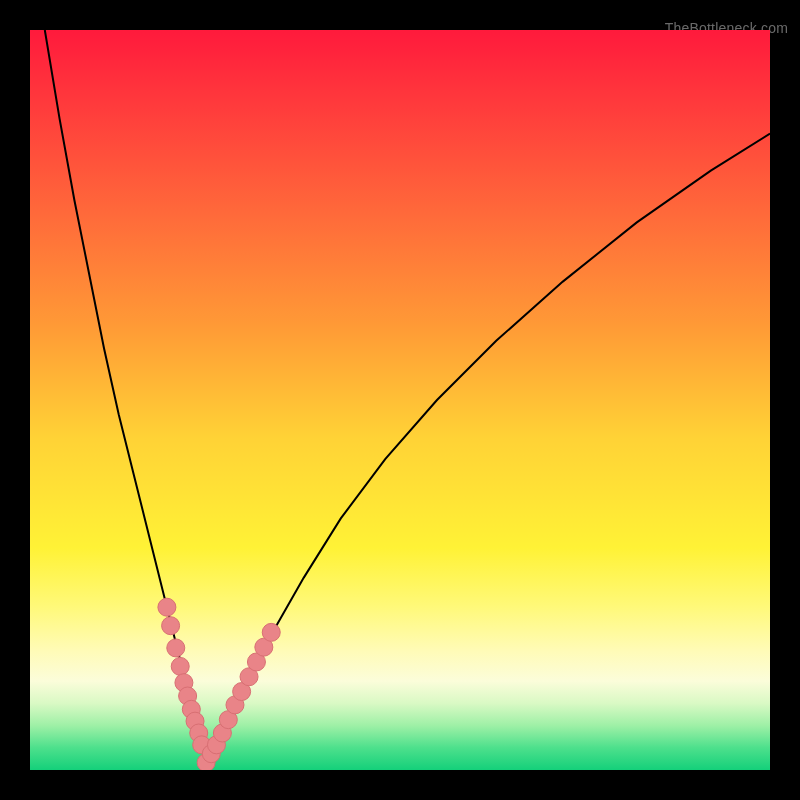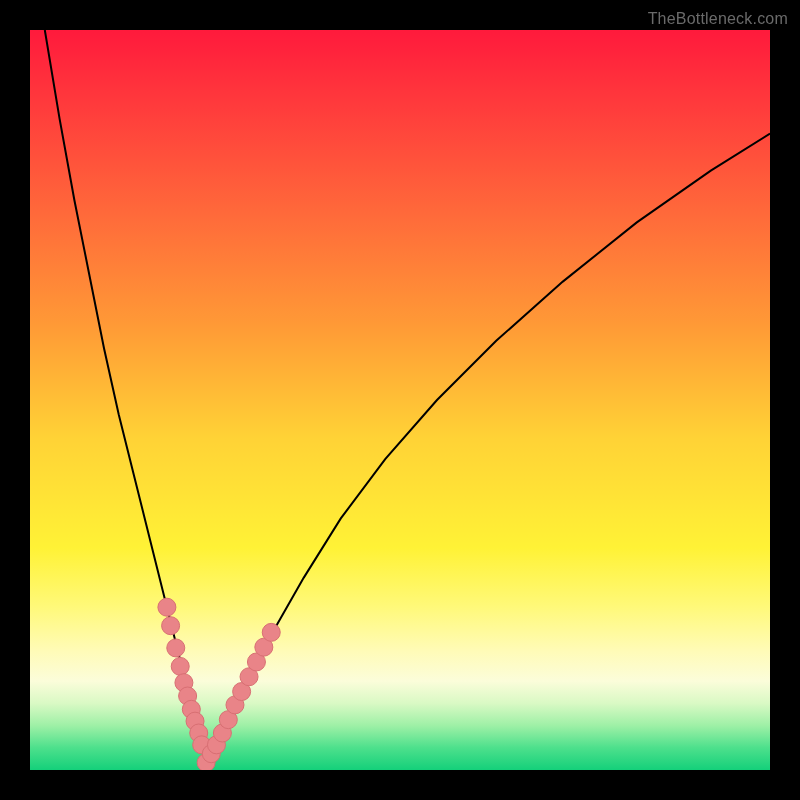--- a/index.html
+++ b/index.html
@@ -33,24 +33,24 @@
       #fffbb8 84%,
       #fbfdda 88%,
       #d9f9c4 91%,
       #9ef0a6 94%,
       #4de08c 97%,
       #14d07a 100%
     );
   }
   .watermark {
     position: absolute;
-    top: 10px;
+    top: 20px;
     right: 12px;
     color: #6a6a6a;
-    font-size: 16px;
+    font-size: 14px;
     letter-spacing: 0.2px;
     user-select: none;
   }
   svg.plot {
     position: absolute;
     left: 0; top: 0;
     width: 740px;
     height: 740px;
   }
   .curve {

